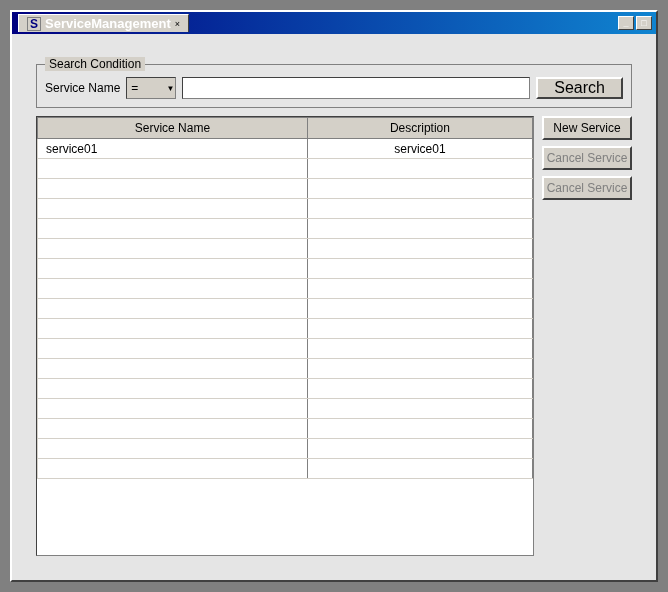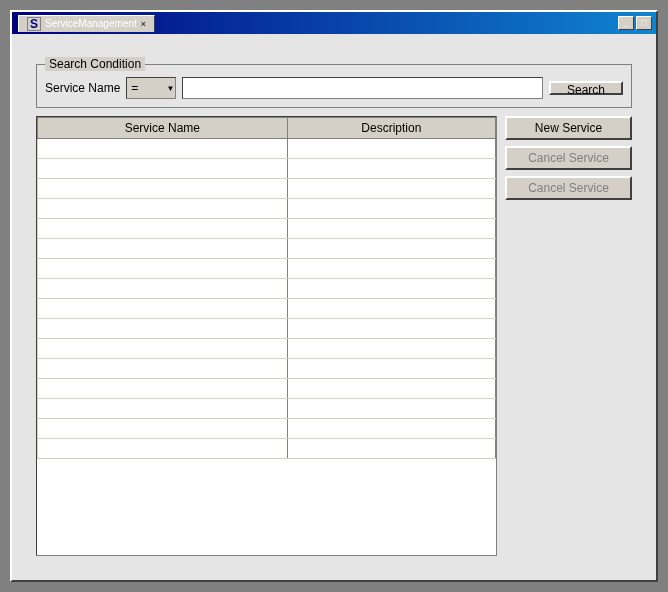--- a/index.html
+++ b/index.html
@@ -55,22 +55,22 @@
       border: 1px solid #808080;
       display: flex;
       align-items: center;
       justify-content: center;
       font-size: 9px;
       color: #000080;
       font-weight: bold;
     }
 
     .title-bar-text {
-      font-size: 10px;
-      font-weight: normal;
+      font-size: 13px;
+      font-weight: bold;
       color: white;
     }
 
     .title-bar-tab {
       background: #d4d0c8;
       color: black;
       padding: 1px 8px;
       font-size: 11px;
       border-top: 1px solid #ffffff;
       border-left: 1px solid #ffffff;
@@ -170,27 +170,27 @@
       height: 22px;
       background: white;
       border: 1px solid #808080;
       border-top-color: #404040;
       border-left-color: #404040;
       padding: 1px 4px;
       font-size: 12px;
     }
 
     .search-btn {
-      height: 14px;
+      height: 22px;
       padding: 0 16px;
       background: #d4d0c8;
       border: 2px solid;
       border-color: #ffffff #404040 #404040 #ffffff;
       cursor: pointer;
-      font-size: 12px;
+      font-size: 16px;
       white-space: nowrap;
     }
 
     .content-area {
       display: flex;
       flex: 1;
       gap: 8px;
     }
 
     .table-container {
@@ -232,21 +232,21 @@
 
     .buttons-panel {
       display: flex;
       flex-direction: column;
       gap: 6px;
       justify-content: flex-start;
       padding-top: 0;
     }
 
     .action-btn {
-      width: 127px;
+      width: 90px;
       height: 24px;
       background: #d4d0c8;
       border: 2px solid;
       border-color: #ffffff #404040 #404040 #ffffff;
       cursor: pointer;
       font-size: 12px;
       text-align: center;
       display: flex;
       align-items: center;
       justify-content: center;
@@ -307,20 +307,24 @@
       <div class="table-container">
         <table>
           <thead>
             <tr>
               <th>Service Name</th>
               <th>Description</th>
             </tr>
           </thead>
           <tbody id="table-body">
 
+          <tr>
+                <td>service01</td>
+                <td style="text-align: center;">service01</td>
+              </tr>
               <tr>
                 <td>&nbsp;</td>
                 <td>&nbsp;</td>
               </tr>
               <tr>
                 <td>&nbsp;</td>
                 <td>&nbsp;</td>
               </tr>
               <tr>
                 <td>&nbsp;</td>

